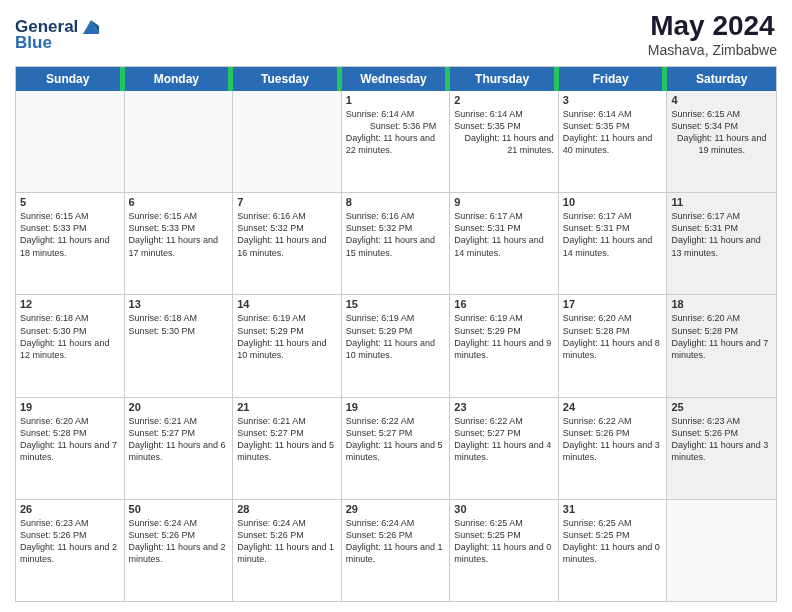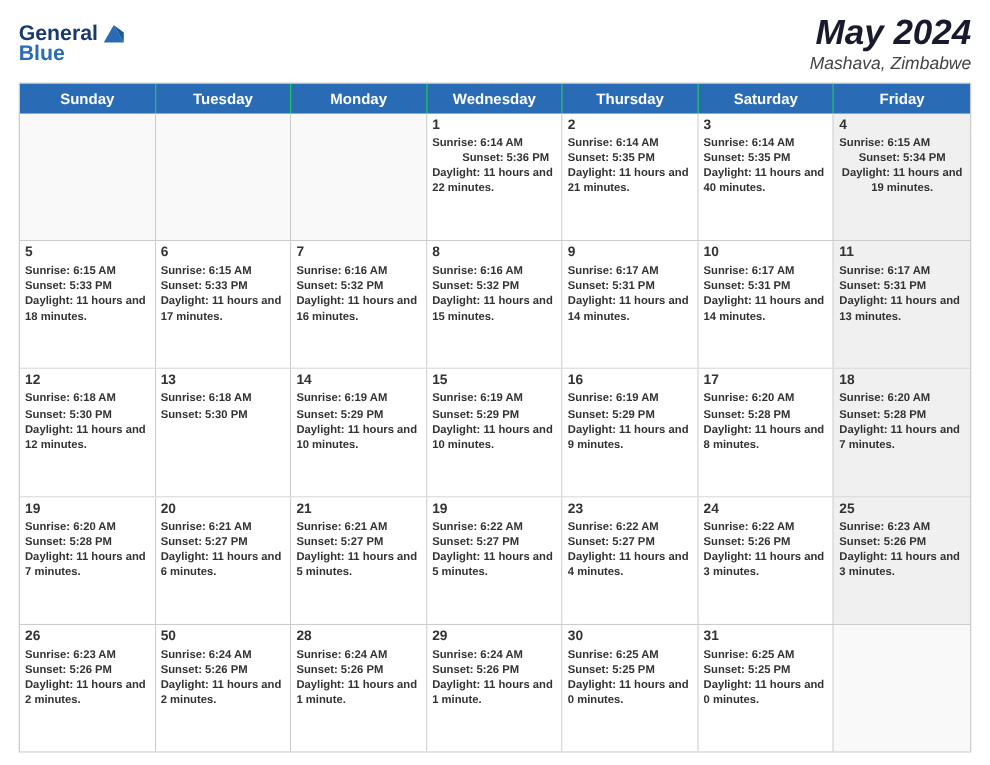--- a/index.html
+++ b/index.html
@@ -22,22 +22,21 @@
       display: flex;
       justify-content: space-between;
       align-items: center;
       margin-bottom: 8px;
     }
     .logo {
       display: flex;
       align-items: center;
     }
     .title-block {
-      text-align: right;
-      font-style: italic;
+      text-align: center;
     }
     .month-year {
       font-size: 28px;
       font-weight: bold;
       color: #1a1a2e;
     }
     .location {
       font-size: 14px;
       color: #444;
     }
@@ -51,21 +50,21 @@
       display: grid;
       grid-template-columns: repeat(7, 1fr);
       background: #2a6bb5;
     }
     .cal-header-cell {
       color: #fff;
       font-size: 12px;
       font-weight: bold;
       text-align: center;
       padding: 5px 2px;
-      border-right: 1px solid #22c55e;
+      border-right: 5px solid #22c55e;
     }
     .cal-header-cell:last-child { border-right: none; }
     .cal-body {
       flex: 1;
       display: flex;
       flex-direction: column;
     }
     .cal-row {
       display: grid;
       grid-template-columns: repeat(7, 1fr);
@@ -87,21 +86,20 @@
     .day-num {
       font-weight: bold;
       font-size: 11px;
       display: block;
       margin-bottom: 2px;
     }
     .cell-info {
       font-size: 9px;
       line-height: 1.35;
       color: #333;
-      font-weight: bold;
     }
   </style>
 </head>
 <body>
 
 <div class="page">
   <div class="header">
     <div class="logo">
       <div style="display:flex;flex-direction:column;line-height:1">
         <div style="display:flex;align-items:center;">
@@ -116,61 +114,61 @@
     </div>
     <div class="title-block">
       <div class="month-year">May 2024</div>
       <div class="location">Mashava, Zimbabwe</div>
     </div>
   </div>
 
   <div class="calendar">
     <div class="cal-header">
     <div class="cal-header-cell">Sunday</div>
+        <div class="cal-header-cell">Monday</div>
         <div class="cal-header-cell">Tuesday</div>
-        <div class="cal-header-cell">Monday</div>
         <div class="cal-header-cell">Wednesday</div>
         <div class="cal-header-cell">Thursday</div>
+        <div class="cal-header-cell">Friday</div>
         <div class="cal-header-cell">Saturday</div>
-        <div class="cal-header-cell">Friday</div>
       </div>
     <div class="cal-body">
     <div class="cal-row">
           <div class="cal-cell empty"></div>
           <div class="cal-cell empty"></div>
           <div class="cal-cell empty"></div>
           <div class="cal-cell">
             <span class="day-num">1</span>
             <div class="cell-info">
               <span style="display: block;">Sunrise: 6:14 AM</span>
               <span style="display: block; padding-left: 24px;">Sunset: 5:36 PM</span>
               <span style="display: block;">Daylight: 11 hours and 22 minutes.</span>
             </div>
           </div>
           <div class="cal-cell">
             <span class="day-num">2</span>
             <div class="cell-info">
               <span style="display: block;">Sunrise: 6:14 AM</span>
               <span style="display: block;">Sunset: 5:35 PM</span>
-              <span style="display: block;">Daylight: 11 hours and 21 minutes.</span>
+              <span style="display: block; text-align: right;">Daylight: 11 hours and 21 minutes.</span>
             </div>
           </div>
           <div class="cal-cell">
             <span class="day-num">3</span>
             <div class="cell-info">
               <span style="display: block;">Sunrise: 6:14 AM</span>
               <span style="display: block;">Sunset: 5:35 PM</span>
               <span style="display: block;">Daylight: 11 hours and 40 minutes.</span>
             </div>
           </div>
           <div class="cal-cell shaded">
             <span class="day-num">4</span>
             <div class="cell-info">
               <span style="display: block;">Sunrise: 6:15 AM</span>
-              <span style="display: block; text-align: center;">Sunset: 5:34 PM</span>
+              <span style="display: block;">Sunset: 5:34 PM</span>
               <span style="display: block; text-align: center;">Daylight: 11 hours and 19 minutes.</span>
             </div>
           </div>
         </div>
         <div class="cal-row">
           <div class="cal-cell">
             <span class="day-num">5</span>
             <div class="cell-info">
               <span style="display: block;">Sunrise: 6:15 AM</span>
               <span style="display: block;">Sunset: 5:33 PM</span>

